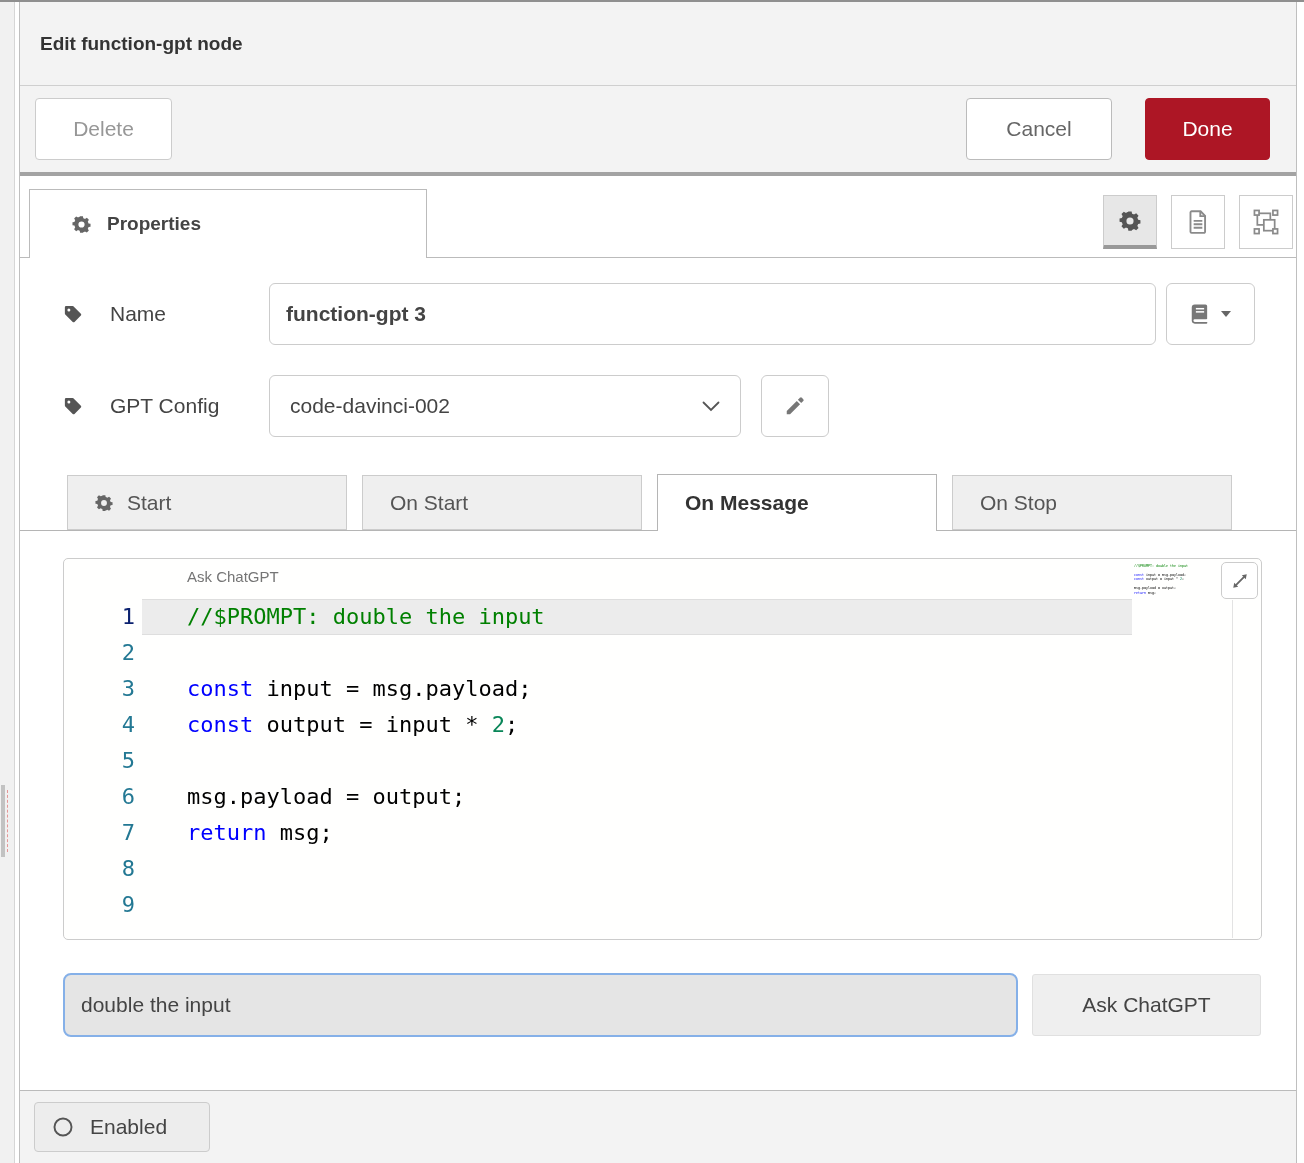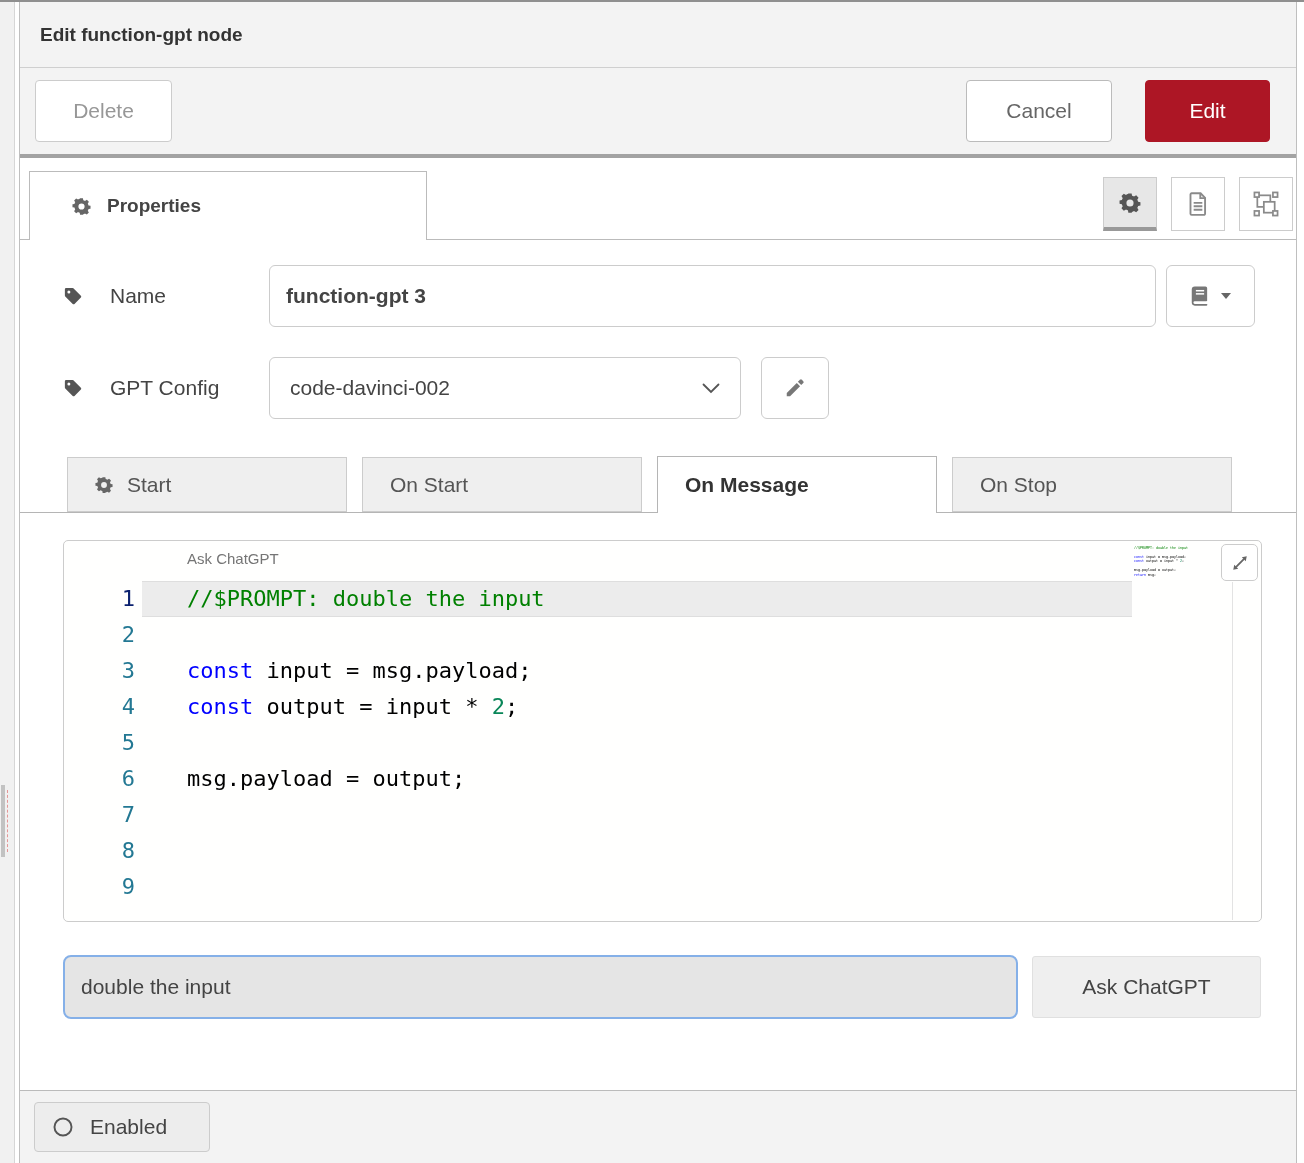--- a/index.html
+++ b/index.html
@@ -8,21 +8,21 @@
     border-top:2px solid #8f8f8f;box-sizing:border-box;overflow:hidden;
     font-family:"Liberation Sans", sans-serif;color:#444;}
   
   .workspace-strip{position:absolute;left:0;top:0;bottom:0;width:14px;background:#f1f1f1;border-right:1px solid #d6d6d6;}
   .strip-thumb{position:absolute;left:1px;top:783px;width:4px;height:72px;background:#c2c2c2;}
   .strip-redline{position:absolute;left:7px;top:788px;height:62px;width:0;border-left:1px dashed #e08080;opacity:.8;}
   
   .tray{position:absolute;left:19px;top:0;bottom:0;width:1278px;background:#fff;
     border-left:1px solid #bfbfbf;border-right:1px solid #bfbfbf;box-sizing:border-box;
     display:flex;flex-direction:column;}
-  .tray-header{height:66px;background:#f3f3f3;border-bottom:1px solid #cfcfcf;display:flex;align-items:center;padding-left:20px;box-sizing:border-box;flex:none;}
+  .tray-header{height:84px;background:#f3f3f3;border-bottom:1px solid #cfcfcf;display:flex;align-items:center;padding-left:20px;box-sizing:border-box;flex:none;}
   .tray-title{font-size:19px;font-weight:bold;color:#333;}
   .action-row{height:90px;background:#f3f3f3;border-bottom:4px solid #a3a3a3;display:flex;align-items:center;padding:0 26px 0 15px;box-sizing:border-box;flex:none;}
   .btn{font-size:21px;border-radius:4px;display:inline-flex;align-items:center;justify-content:center;cursor:pointer;box-sizing:border-box;}
   .btn-delete{width:137px;height:62px;background:#fff;border:1px solid #ccc;color:#979797;}
   .spacer{flex:1;}
   .btn-cancel{width:146px;height:62px;background:#fff;border:1px solid #bbb;color:#666;margin-right:33px;}
   .btn-done{width:125px;height:62px;background:var(--accent-red,#AD1625);border:1px solid var(--accent-red,#AD1625);color:#fff;}
   .content{flex:1;background:#fff;}
   
   .props-row{height:81px;border-bottom:1px solid #bbb;position:relative;}
@@ -91,21 +91,21 @@
   <div class="tray">
 
     <div class="tray-header">
       <span class="tray-title">Edit function-gpt node</span>
     </div>
 
     <div class="action-row">
       <button class="btn btn-delete">Delete</button>
       <span class="spacer"></span>
       <button class="btn btn-cancel">Cancel</button>
-      <button class="btn btn-done">Edit</button>
+      <button class="btn btn-done">Done</button>
     </div>
 
     <div class="content">
 
       <div class="props-row">
         <div class="props-tab">
           <span>
             <svg width="19" height="19" viewBox="0 0 16 16">
                 <path fill="#666" fill-rule="evenodd" d="M6.8 1h2.4l.3 1.7c.5.1 1 .3 1.4.6l1.6-.9 1.7 1.7-.9 1.6c.3.4.5.9.6 1.4l1.7.3v2.4l-1.7.3c-.1.5-.3 1-.6 1.4l.9 1.6-1.7 1.7-1.6-.9c-.4.3-.9.5-1.4.6L9.2 15H6.8l-.3-1.7c-.5-.1-1-.3-1.4-.6l-1.6.9-1.7-1.7.9-1.6c-.3-.4-.5-.9-.6-1.4L.4 8.6V6.2l1.7-.3c.1-.5.3-1 .6-1.4l-.9-1.6 1.7-1.7 1.6.9c.4-.3.9-.5 1.4-.6L6.8 1zM8 5.4A2.6 2.6 0 1 0 8 10.6 2.6 2.6 0 0 0 8 5.4z"></path>
               </svg>
@@ -242,20 +242,21 @@
             <div class="code-line">
               <span class="line-num">5</span>
               <span class="line-code"></span>
             </div>
             <div class="code-line">
               <span class="line-num">6</span>
               <span class="line-code"><span class="tok-plain">msg.payload = output;</span></span>
             </div>
             <div class="code-line">
               <span class="line-num">7</span>
+              <span class="line-code"><span class="tok-keyword">return</span><span class="tok-plain"> msg;</span></span>
             </div>
             <div class="code-line">
               <span class="line-num">8</span>
               <span class="line-code"></span>
             </div>
             <div class="code-line">
               <span class="line-num">9</span>
               <span class="line-code"></span>
             </div>
           </div>

